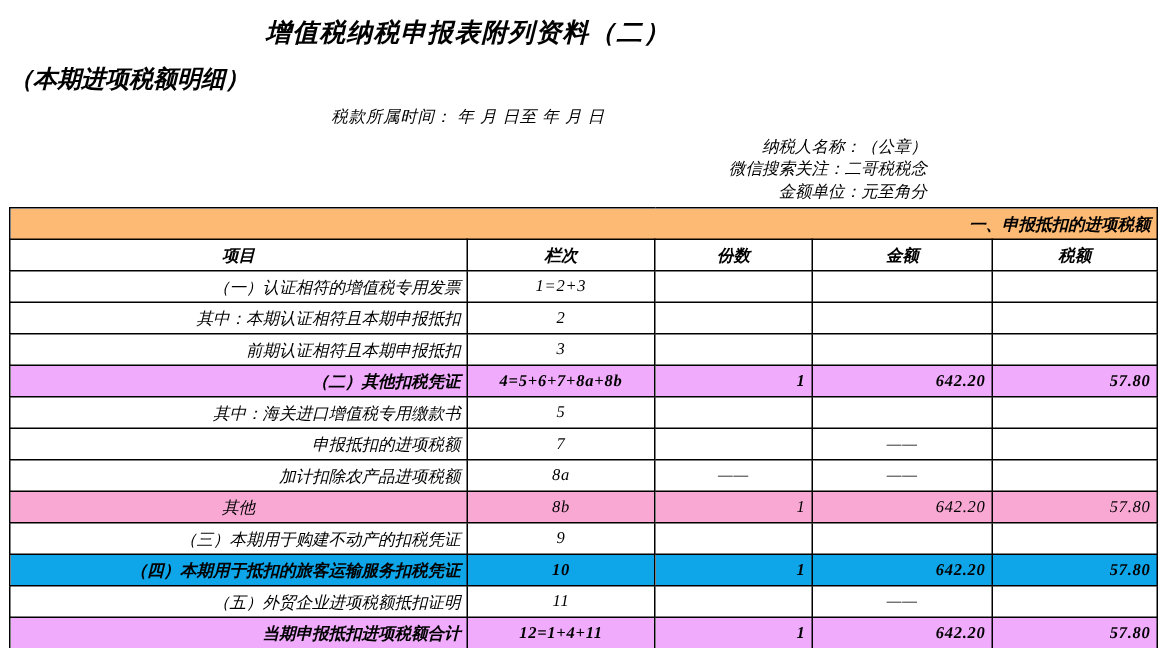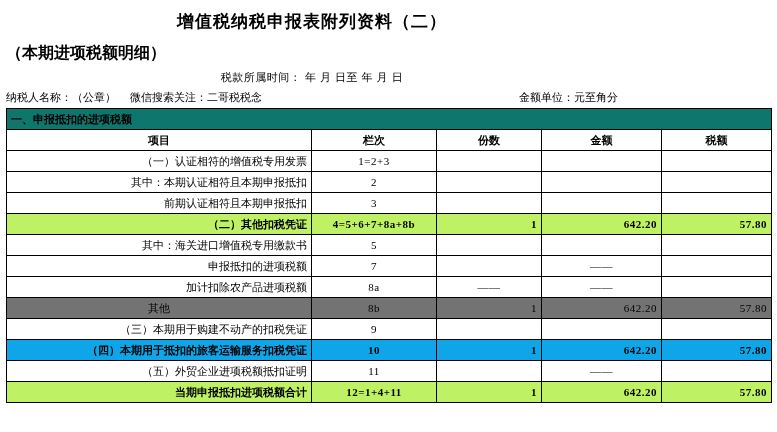--- a/index.html
+++ b/index.html
@@ -13,20 +13,21 @@
     font-family: "Liberation Sans", sans-serif;
     color: #000000;
     overflow: hidden;
   }
   .page {
     position: relative;
     width: 624px;
     height: 432px;
     box-sizing: border-box;
     padding: 0 6px;
+    font-style: italic;
   }
   .title {
     text-align: center;
     font-size: 17px;
     font-weight: bold;
     letter-spacing: 1px;
     padding-top: 10px;
     padding-bottom: 4px;
   }
   .subtitle {
@@ -40,20 +41,21 @@
     text-align: center;
     font-size: 11px;
     padding-bottom: 5px;
     letter-spacing: 0.5px;
   }
   .inforow {
     display: flex;
     align-items: flex-end;
     font-size: 11px;
     padding-bottom: 3px;
+    flex-direction: column;
   }
   .inforow .left {
     white-space: nowrap;
   }
   .inforow .mid {
     margin-left: 14px;
     white-space: nowrap;
   }
   .inforow .right {
     margin-left: auto;
@@ -67,36 +69,36 @@
   }
   table.main td {
     border: 1px solid #000000;
     height: 20px;
     padding: 0 4px;
     vertical-align: middle;
     overflow: hidden;
     white-space: nowrap;
   }
   .sectionhdr {
-    text-align: left;
-    font-weight: bold;
-    background: #0f766e;
+    text-align: right;
+    font-weight: bold;
+    background: #fdba74;
   }
   .colhdr {
     text-align: center;
     font-weight: bold;
   }
   .c-center { text-align: center; }
   .c-right { text-align: right; padding-right: 8px; }
   .c-left { text-align: right; }
   .indent1 { padding-left: 8px; }
   .indent2 { padding-left: 38px; margin-left: 10px; }
   .indent3 { padding-left: 62px; }
-  .row-yellow td { background: #bef264; }
-  .row-blue td { background: #737373; }
+  .row-yellow td { background: #f0abfc; }
+  .row-blue td { background: #f9a8d4; }
   .row-green td { background: #0ea5e9; }
   .bold { font-weight: bold; }
   .num { font-family: "Liberation Serif", serif; letter-spacing: 0.5px; }
 </style>
 </head>
 <body>
 
 <div class="page">
 
   <div class="title">增值税纳税申报表附列资料（二）</div>

